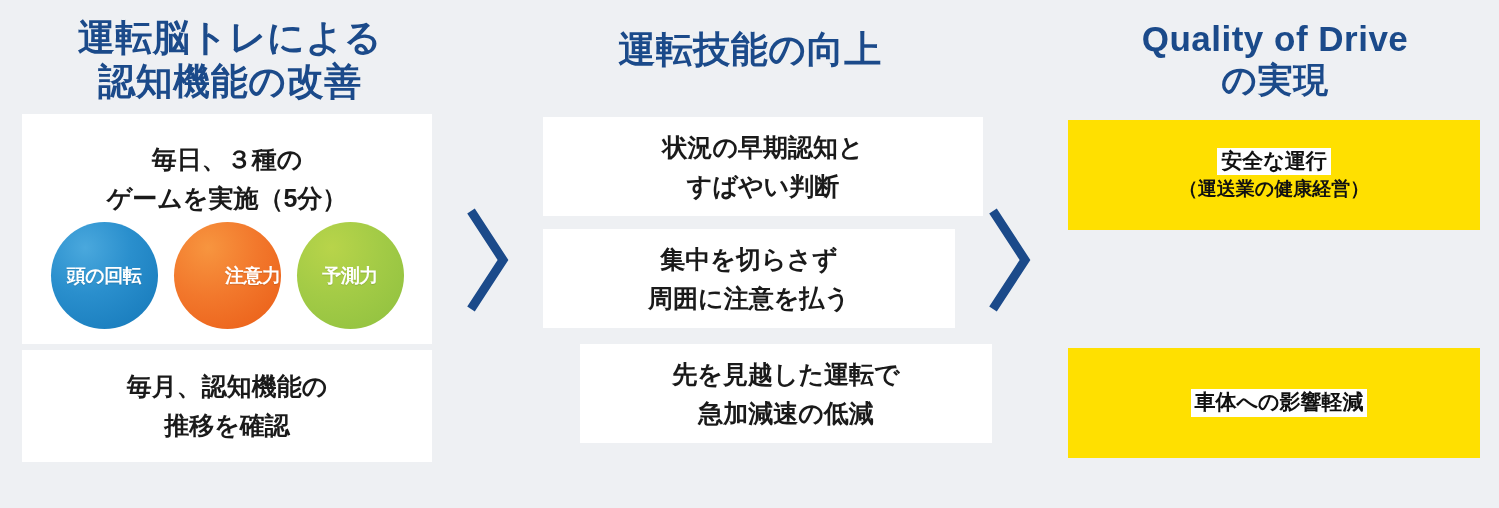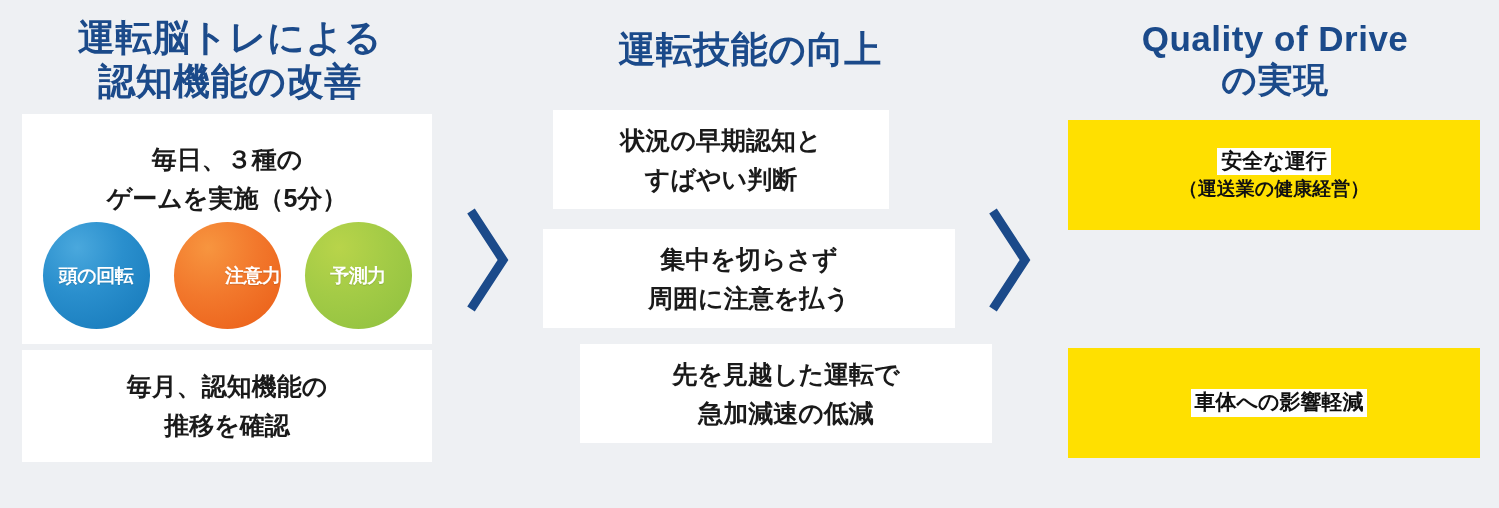--- a/index.html
+++ b/index.html
@@ -51,21 +51,21 @@
   #panel-daily {
     left: 22px; top: 114px; width: 410px; height: 230px;
     justify-content: flex-start;
     padding-top: 26px;
   }
   #circle-row {
     position: absolute;
     left: 0; right: 0; top: 108px;
     display: flex;
     justify-content: center;
-    gap: 24px;
+    gap: 16px;
   }
   .skill-circle {
     width: 107px; height: 107px;
     border-radius: 50%;
     display: flex;
     align-items: center;
     justify-content: center;
     color: #ffffff;
     font-weight: bold;
     font-size: 19px;
@@ -74,21 +74,21 @@
   }
   #circle-atama { background: radial-gradient(circle at 32% 24%, #4aa8dd 0%, #2a8fcd 42%, #1477b8 100%); }
   #circle-chui  { background: radial-gradient(circle at 32% 24%, #f7953f 0%, #f2782c 45%, #ea5c16 100%); justify-content: flex-end; }
   #circle-yosoku{ background: radial-gradient(circle at 32% 24%, #b8d44a 0%, #a3cb46 45%, #8ec03f 100%); }
 
   #panel-monthly {
     left: 22px; top: 350px; width: 410px; height: 112px;
   }
 
   
-  #panel-mid-1 { left: 543px; top: 110px; width: 336px; height: 99px; margin-left: 10px; }
+  #panel-mid-1 { left: 543px; top: 117px; width: 440px; height: 99px; }
   #panel-mid-2 { left: 543px; top: 229px; width: 412px; height: 99px; }
   #panel-mid-3 { left: 543px; top: 344px; width: 412px; height: 99px; margin-left: 37px; }
 
   
   .panel-yellow {
     position: absolute;
     background: #ffe000;
     display: flex;
     flex-direction: column;
     align-items: center;

